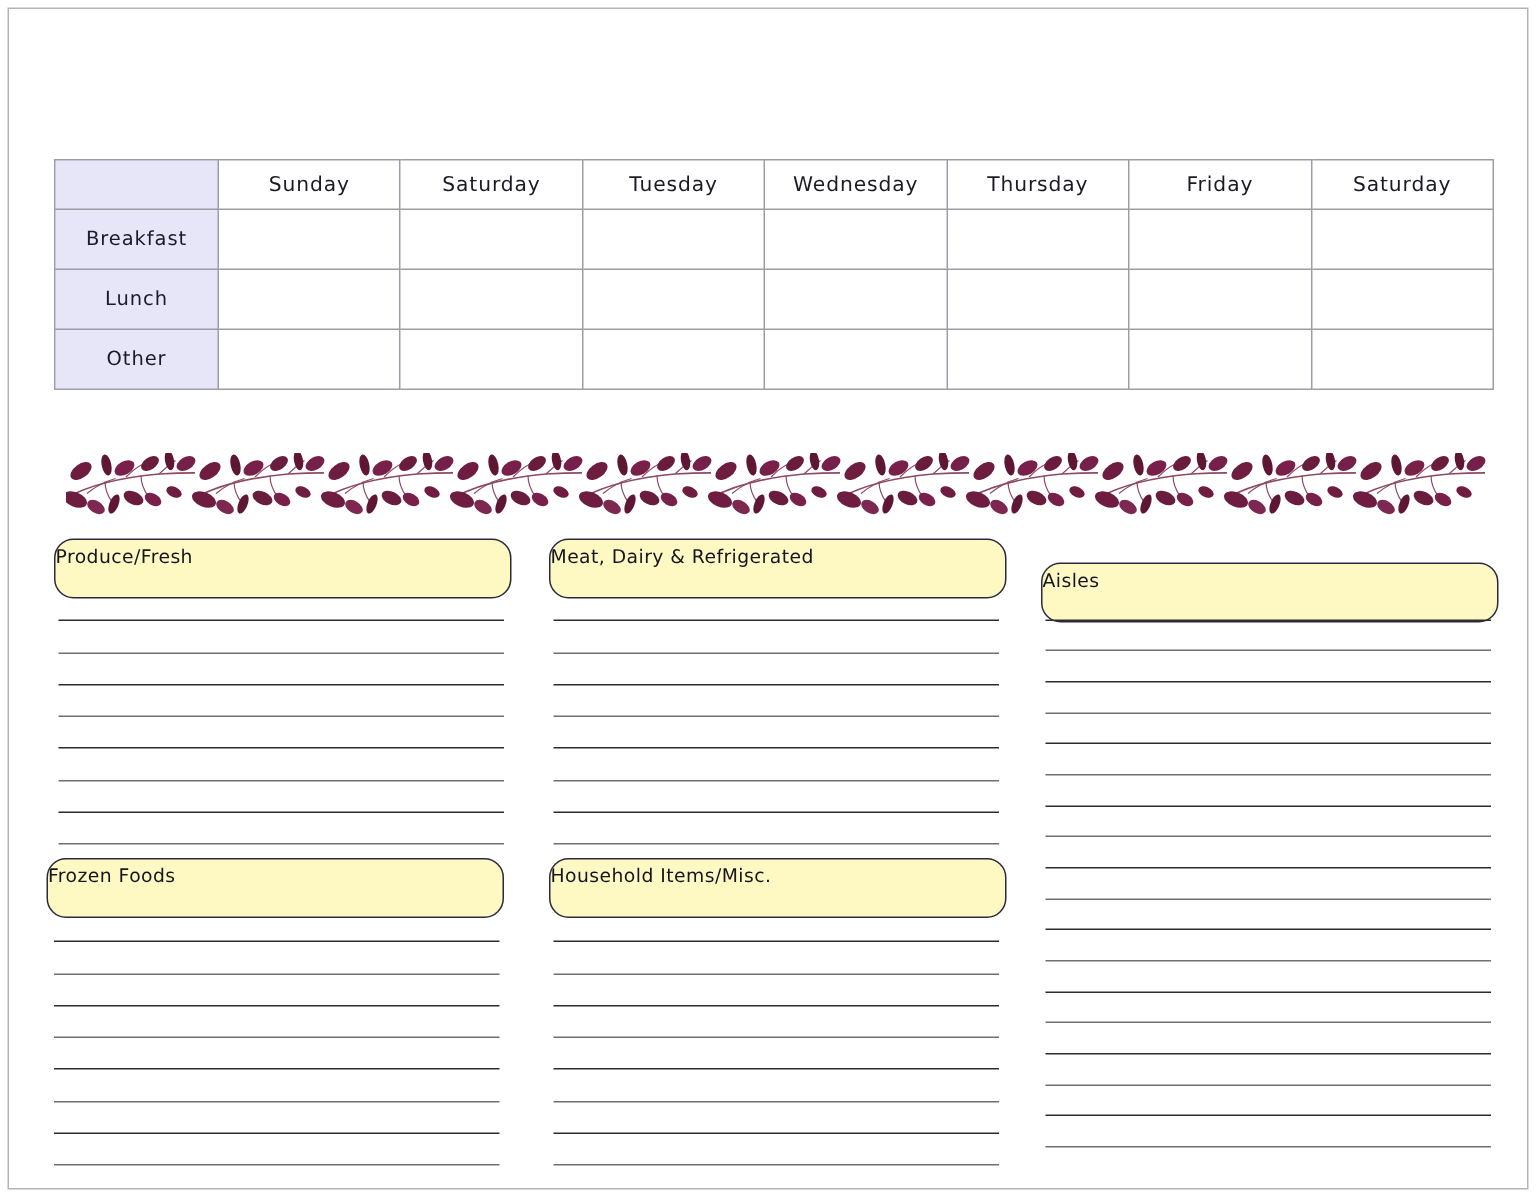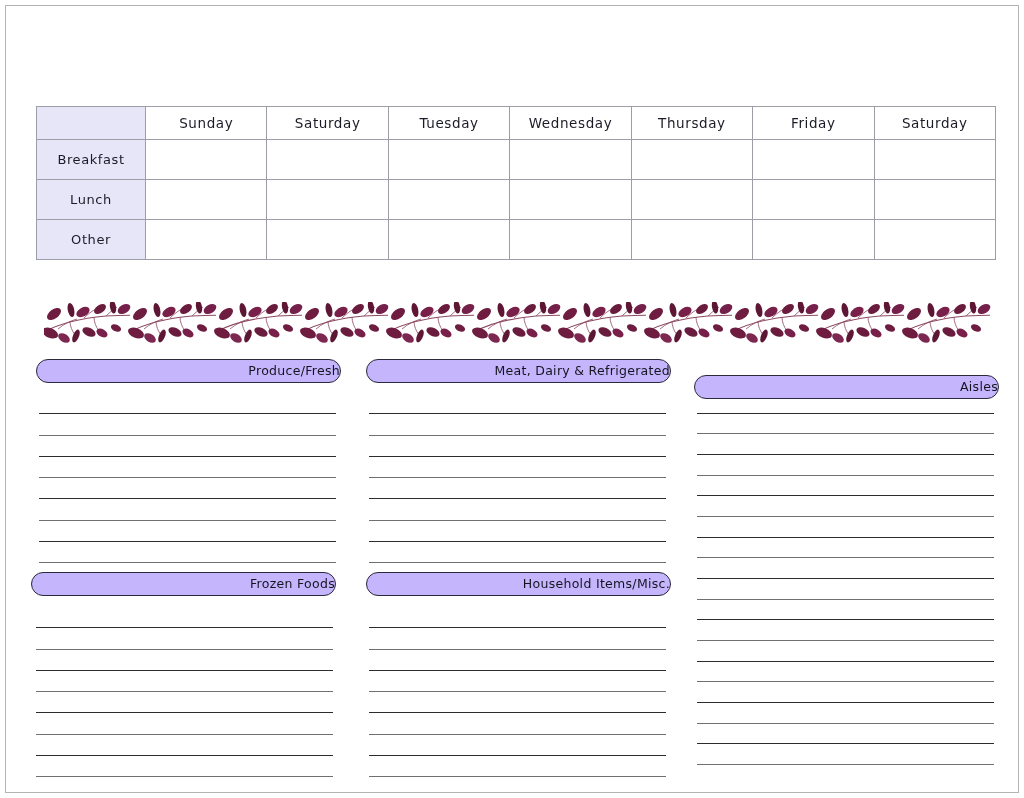--- a/index.html
+++ b/index.html
@@ -89,26 +89,26 @@
     position: absolute;
     left: 38px;
     top: 296px;
     width: 950px;
     height: 48px;
   }
 
   
   .pill {
     position: absolute;
-    height: 24px;
-    background: #c4b5fd;
+    height: 40px;
+    background: #fef9c3;
     border: 1.6px solid #2a2a3c;
     border-radius: 13px;
     box-sizing: border-box;
-    text-align: right;
+    text-align: left;
     line-height: 21px;
     font-family: "DejaVu Sans", sans-serif;
     font-size: 12.5px;
     color: #15151f;
     letter-spacing: 0.3px;
     white-space: nowrap;
     overflow: hidden;
   }
 
   .lines { position: absolute; }
@@ -240,21 +240,21 @@
         <div class="wline" style="top: 19px;"></div>
         <div class="wline soft" style="top: 41px;"></div>
         <div class="wline" style="top: 62px;"></div>
         <div class="wline soft" style="top: 83px;"></div>
         <div class="wline" style="top: 104px;"></div>
         <div class="wline soft" style="top: 126px;"></div>
         <div class="wline" style="top: 147px;"></div>
         <div class="wline soft" style="top: 168px;"></div>
       </div>
 
-    <div class="pill" style="left:360px; top:566px; width:305px;padding-left:20px;">Household Items/Misc.</div>
+    <div class="pill" style="left:360px; top:566px; width:305px;">Household Items/Misc.</div>
     <div class="lines" id="lines-household" style="left:363px; top:602px; width:297px; height:170px;">
         <div class="wline" style="top: 19px;"></div>
         <div class="wline soft" style="top: 41px;"></div>
         <div class="wline" style="top: 62px;"></div>
         <div class="wline soft" style="top: 83px;"></div>
         <div class="wline" style="top: 104px;"></div>
         <div class="wline soft" style="top: 126px;"></div>
         <div class="wline" style="top: 147px;"></div>
         <div class="wline soft" style="top: 168px;"></div>
       </div>

